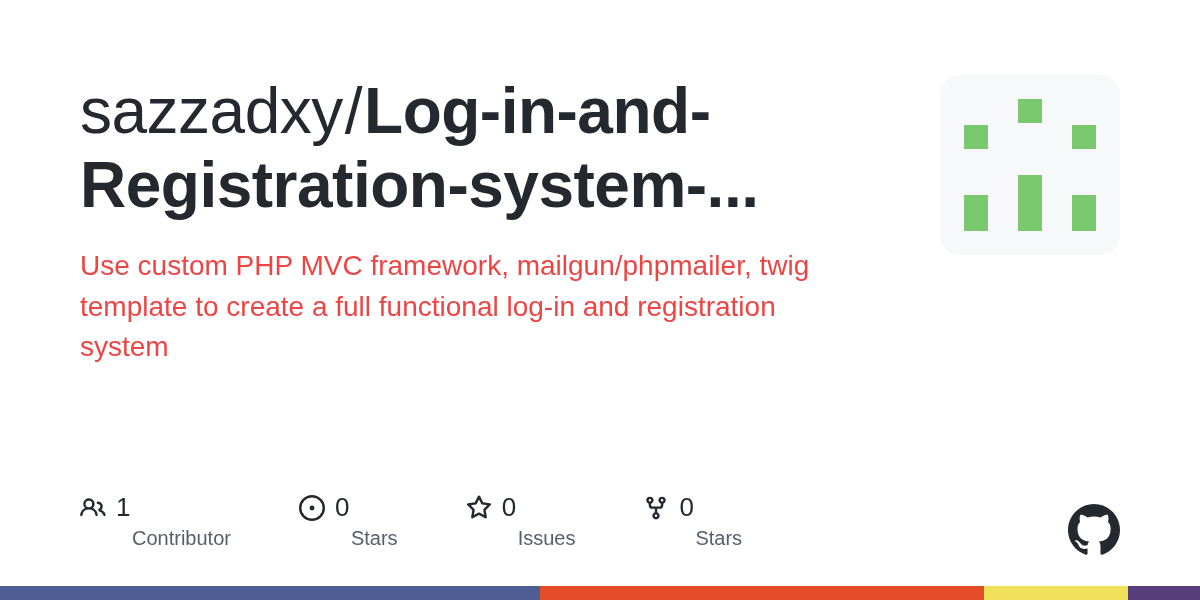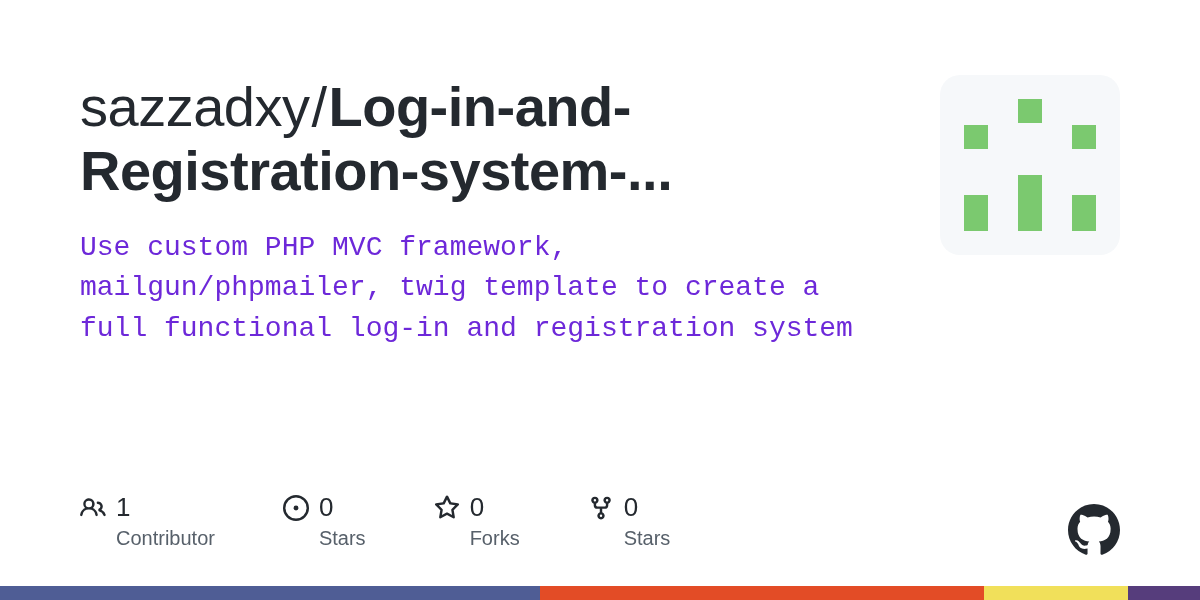--- a/index.html
+++ b/index.html
@@ -18,44 +18,43 @@
     .container {
       padding: 75px 80px 0 80px;
       display: flex;
       gap: 40px;
     }
     .content {
       flex: 1;
       min-width: 0;
     }
     .title {
-      font-size: 56px;
+      font-size: 64px;
       line-height: 1.15;
       color: #24292f;
       font-weight: 400;
       margin-bottom: 24px;
       letter-spacing: -0.5px;
     }
     .title .owner {
       font-weight: 400;
     }
     .title .slash {
       font-weight: 300;
       margin: 0 2px;
     }
     .title .repo {
       font-weight: 700;
     }
     .description {
       font-size: 28px;
       line-height: 1.45;
-      color: #6d28d9;
+      color: #ef4444;
       font-weight: 400;
       max-width: 780px;
-      font-family: Liberation Mono, monospace;
     }
     .avatar {
       width: 180px;
       height: 180px;
       border-radius: 20px;
       background: #f6f8fa;
       flex-shrink: 0;
       position: relative;
     }
     .identicon {
@@ -90,21 +89,21 @@
       flex-shrink: 0;
     }
     .stat-value {
       font-size: 26px;
       color: #24292f;
       font-weight: 400;
     }
     .stat-label {
       font-size: 20px;
       color: #57606a;
-      margin-left: 36px;
+      margin-left: 52px;
     }
     .github-logo {
       position: absolute;
       bottom: 44px;
       right: 80px;
       width: 52px;
       height: 52px;
       color: #24292f;
     }
     .color-bar {
@@ -163,21 +162,21 @@
     <span class="stat-label">Stars</span>
   </div>
 
   <div class="stat-item">
     <div class="stat-top">
       <svg class="stat-icon" viewBox="0 0 16 16" fill="currentColor">
         <path d="M8 .25a.75.75 0 0 1 .673.418l1.882 3.815 4.21.612a.75.75 0 0 1 .416 1.279l-3.046 2.97.719 4.192a.751.751 0 0 1-1.088.791L8 12.347l-3.766 1.98a.75.75 0 0 1-1.088-.79l.72-4.194L.818 6.374a.75.75 0 0 1 .416-1.28l4.21-.611L7.327.668A.75.75 0 0 1 8 .25Zm0 2.445L6.615 5.5a.75.75 0 0 1-.564.41l-3.097.45 2.24 2.184a.75.75 0 0 1 .216.664l-.528 3.084 2.769-1.456a.75.75 0 0 1 .698 0l2.77 1.456-.53-3.084a.75.75 0 0 1 .216-.664l2.24-2.183-3.096-.45a.75.75 0 0 1-.564-.41L8 2.694Z"></path>
       </svg>
       <span class="stat-value">0</span>
     </div>
-    <span class="stat-label">Forks</span>
+    <span class="stat-label">Issues</span>
   </div>
 
   <div class="stat-item">
     <div class="stat-top">
       <svg class="stat-icon" viewBox="0 0 16 16" fill="currentColor">
         <path d="M5 5.372v.878c0 .414.336.75.75.75h4.5a.75.75 0 0 0 .75-.75v-.878a2.25 2.25 0 1 1 1.5 0v.878a2.25 2.25 0 0 1-2.25 2.25h-1.5v2.128a2.251 2.251 0 1 1-1.5 0V8.5h-1.5A2.25 2.25 0 0 1 3.5 6.25v-.878a2.25 2.25 0 1 1 1.5 0ZM5 3.25a.75.75 0 1 0-1.5 0 .75.75 0 0 0 1.5 0Zm6.75.75a.75.75 0 1 0 0-1.5.75.75 0 0 0 0 1.5Zm-3 8.75a.75.75 0 1 0-1.5 0 .75.75 0 0 0 1.5 0Z"></path>
       </svg>
       <span class="stat-value">0</span>
     </div>
     <span class="stat-label">Stars</span>

